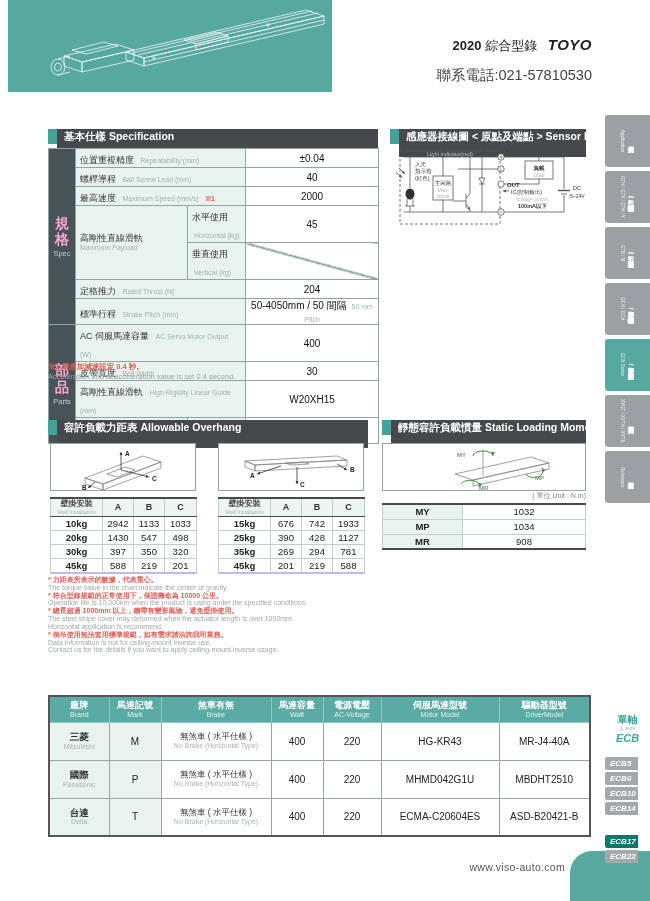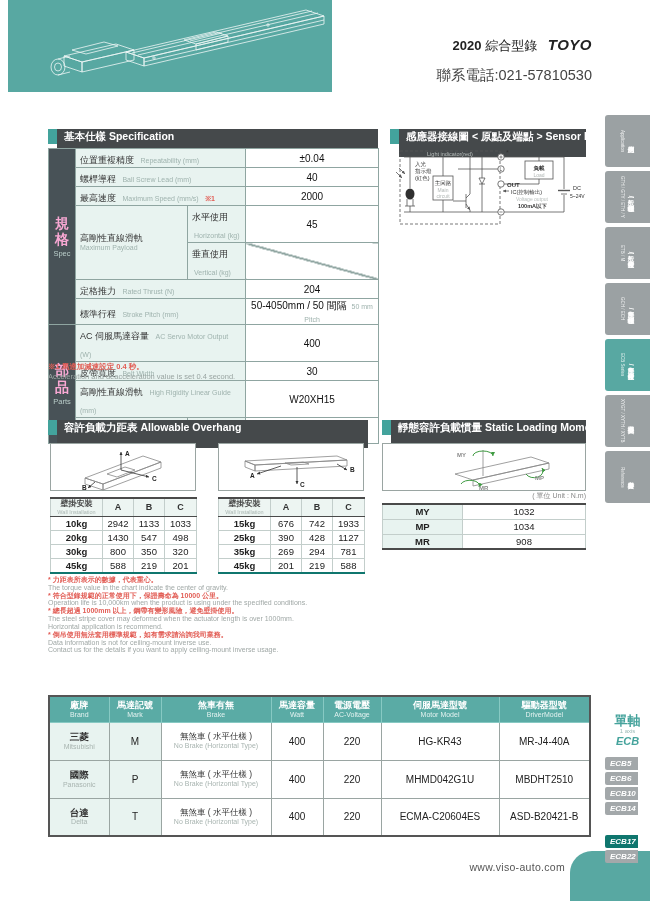--- a/index.html
+++ b/index.html
@@ -37,21 +37,21 @@
   .diag{background-image:linear-gradient(to top right,transparent 48.5%,#8fa5a1 48.5%,#8fa5a1 51.5%,transparent 51.5%);}
   .tall td{height:26px;}
   .spec-note{left:48px;top:362px;font-size:7.5px;line-height:1.3;}
   .spec-note .red{color:#e25d55;font-weight:bold;}
   .spec-note .gray{color:#9aa5a2;}
 
   
   .diag-box{border:1px solid #9aa5a2;background:#fff;}
 
   
-  .oh-table{border-collapse:collapse;table-layout:fixed;border-top:2px solid #4a4a4a;border-bottom:2px solid #0f766e;}
+  .oh-table{border-collapse:collapse;table-layout:fixed;border-top:2px solid #4a4a4a;border-bottom:2px solid #c4b5fd;}
   .oh-table th,.oh-table td{border:1px solid #c3cecb;text-align:center;overflow:hidden;}
   .oh-table th{background:#edf5f2;height:18px;border-bottom:1.5px solid #4a4a4a;}
   .oh-table th .zh{font-size:8px;color:#444;font-weight:bold;line-height:1.1;}
   .oh-table th .en{font-size:5.5px;color:#aab6b2;font-weight:normal;line-height:1.1;}
   .oh-table th.abc{font-size:9px;color:#333;}
   .oh-table td{height:14px;font-size:9.5px;color:#222;}
   .oh-table td.ld{font-weight:bold;}
 
   
   .mm-table{border-collapse:collapse;table-layout:fixed;width:204px;border-top:2px solid #4a4a4a;border-bottom:2px solid #4a4a4a;}
@@ -80,21 +80,21 @@
   .corner{left:570px;top:851px;width:80px;height:50px;background:#58a8a2;border-radius:22px 0 0 0;}
 
   
   .sidebar{left:605px;top:115px;width:45px;}
   .side-tab{height:52px;margin-bottom:4px;background:#9ba1a3;display:flex;align-items:center;
             justify-content:center;gap:1px;border-radius:3px 0 0 3px;overflow:hidden;padding:2px 0;}
   .side-tab.active{background:#58a8a2;}
   .side-tab .vzh{writing-mode:vertical-rl;font-size:6.5px;font-weight:bold;color:#fff;}
   .side-tab .ven{writing-mode:vertical-rl;font-size:4.5px;color:rgba(255,255,255,.85);}
   .series{left:605px;top:714px;width:45px;text-align:center;line-height:1.1;}
-  .series .s-zh{font-size:13px;font-weight:bold;color:#45a39c;display:block;}
+  .series .s-zh{font-size:10px;font-weight:bold;color:#45a39c;display:block;}
   .series .s-axis{font-size:6px;color:#9bbbb7;display:block;}
   .series .s-code{font-size:11px;font-weight:bold;font-style:italic;color:#45a39c;display:block;}
   .models{left:605px;top:757px;width:33px;}
   .model-tab{height:13px;margin-bottom:2px;background:#a3a8aa;color:#fff;font-size:8px;font-weight:bold;
              font-style:italic;line-height:13px;padding-left:5px;border-radius:2px 0 0 2px;}
   .model-tab.active{background:#0f766e;margin-top:20px;}
 </style>
 </head>
 <body>
 
@@ -402,21 +402,21 @@
       <td>1033</td>
     </tr>
     <tr>
       <td class="ld">20kg</td>
       <td>1430</td>
       <td>547</td>
       <td>498</td>
     </tr>
     <tr>
       <td class="ld">30kg</td>
-      <td>800</td>
+      <td>397</td>
       <td>350</td>
       <td>320</td>
     </tr>
     <tr>
       <td class="ld">45kg</td>
       <td>588</td>
       <td>219</td>
       <td>201</td>
     </tr>
   </tbody>

